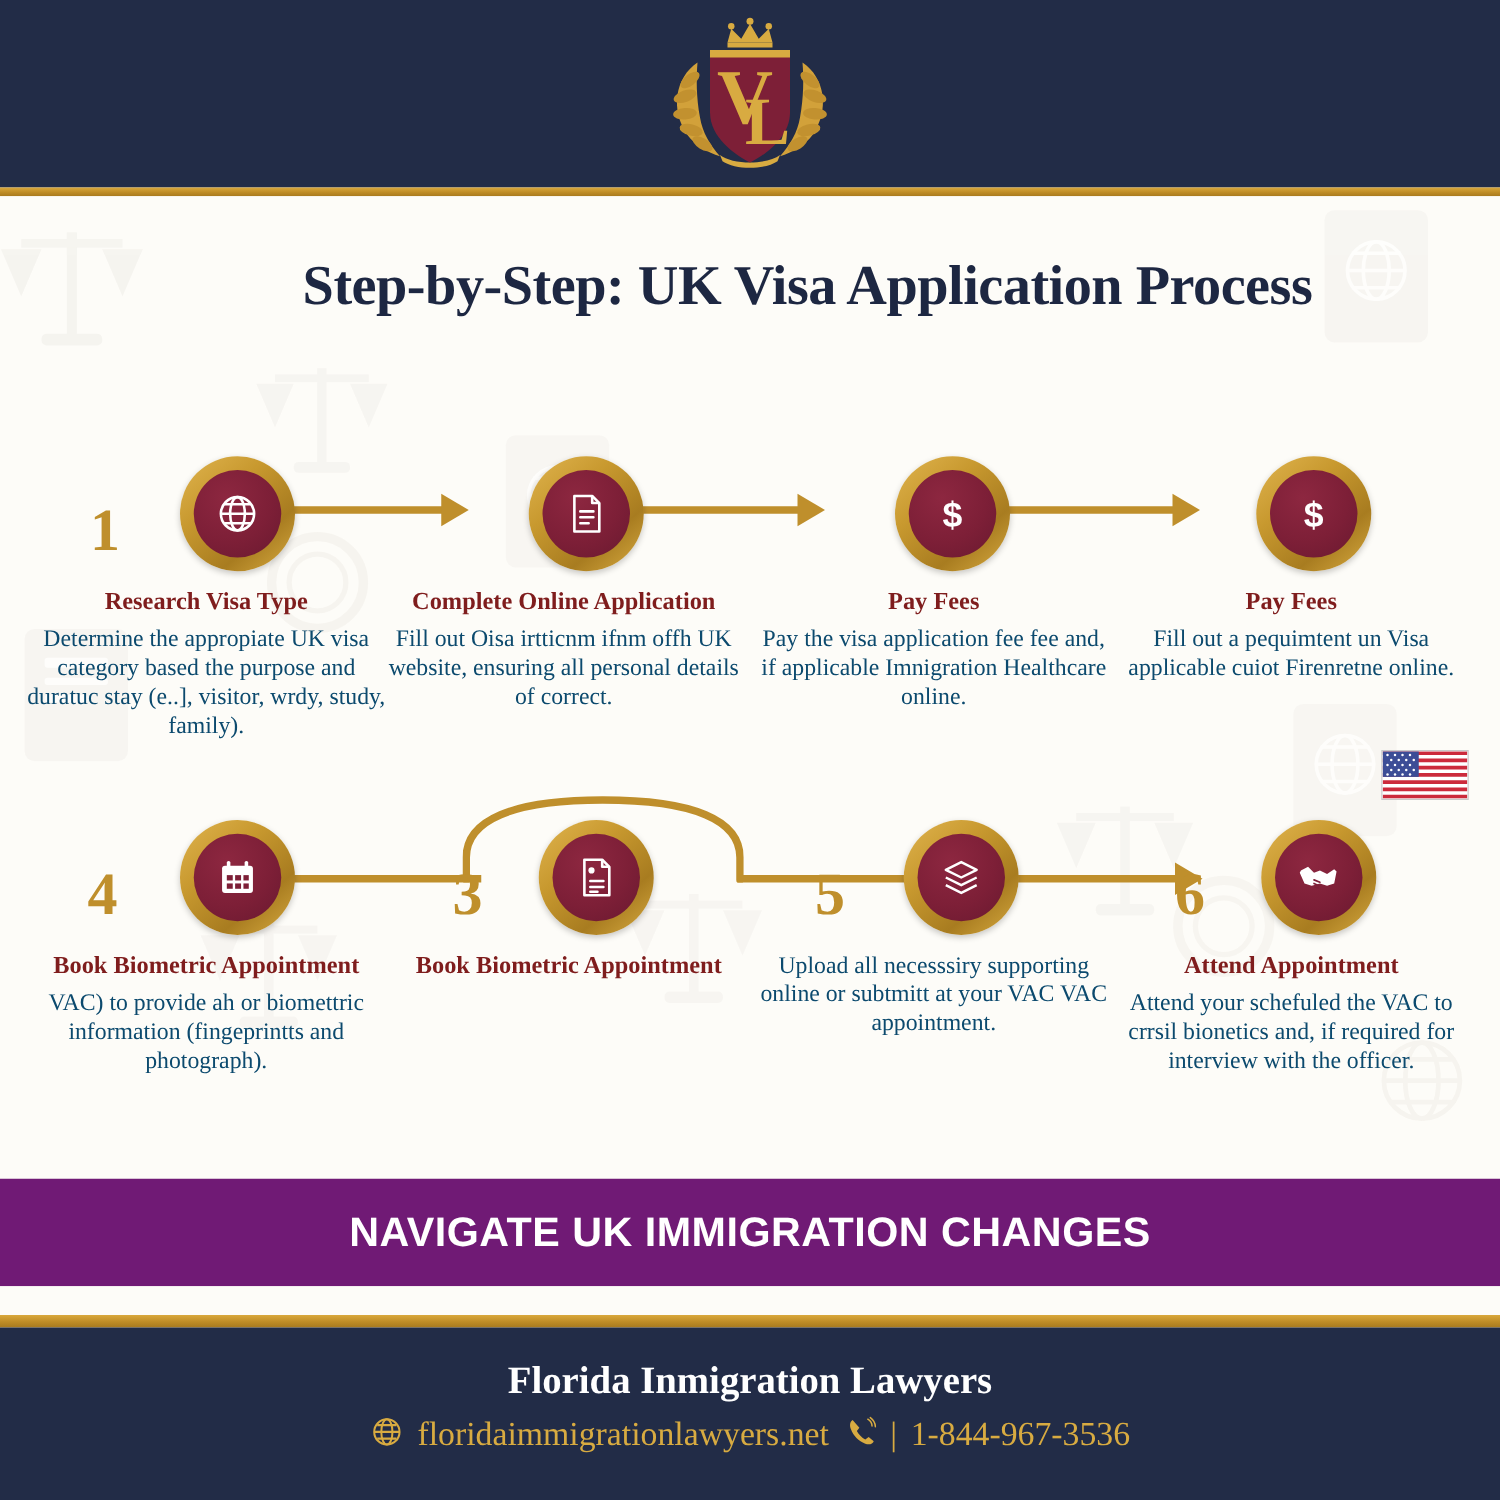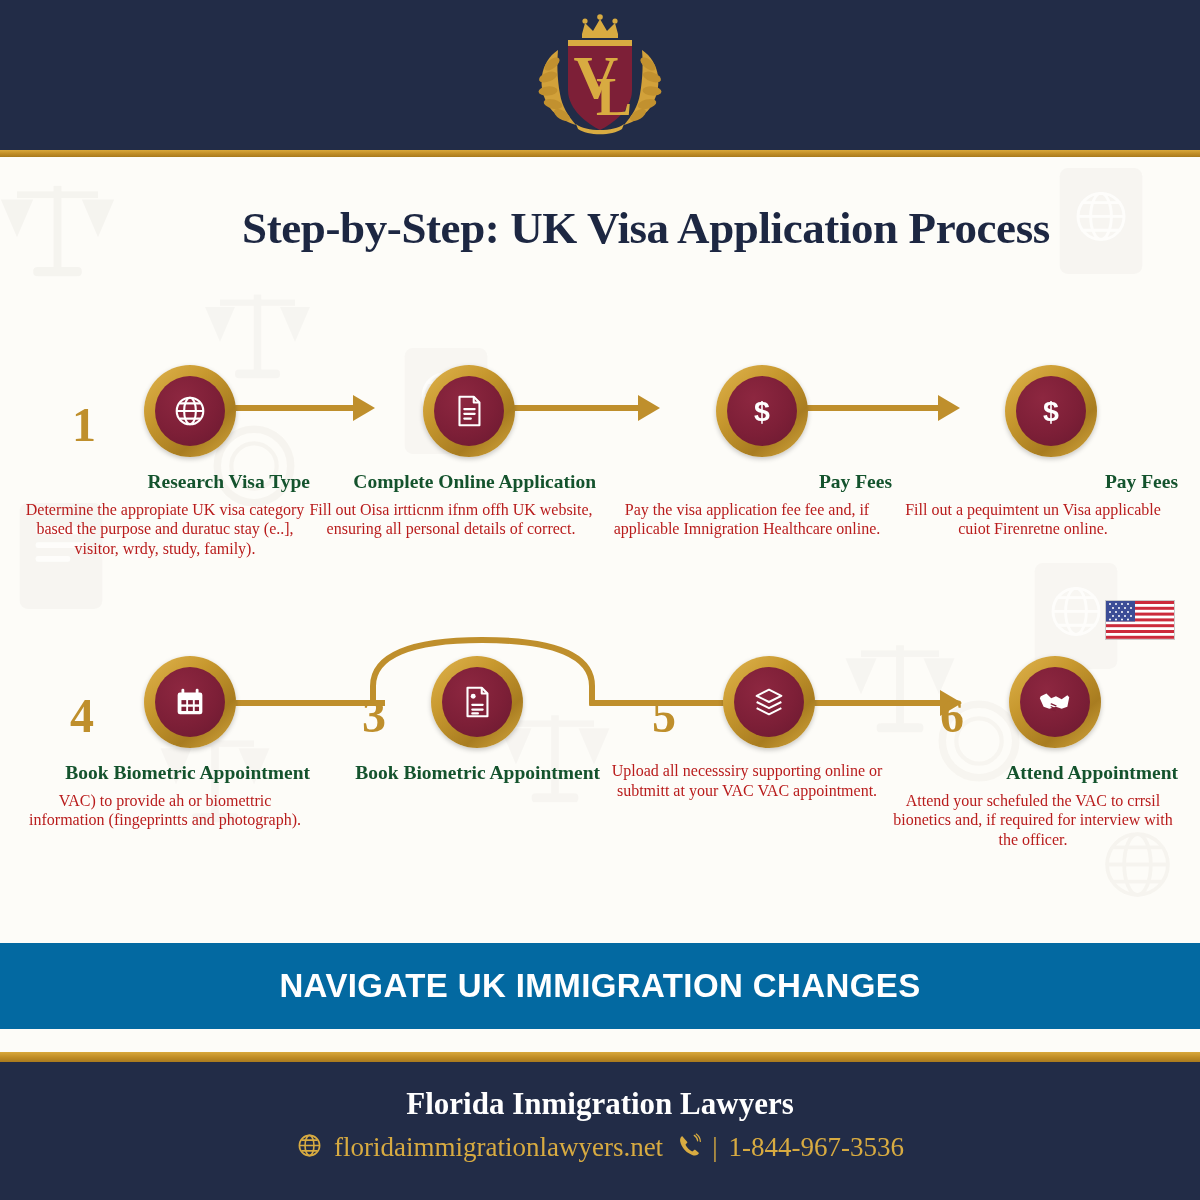--- a/index.html
+++ b/index.html
@@ -57,41 +57,41 @@
     background:radial-gradient(circle at 38% 32%,#8d2740 0%,#7d1f37 55%,#6a1930 100%);
     display:flex;align-items:center;justify-content:center;
   }
   .badge-inner svg{width:38px;height:38px;}
   .num{
     position:absolute;top:36px;
     font-size:48px;font-weight:bold;color:#bf8f2c;
     font-family:"Liberation Serif",serif;line-height:1;
   }
   .step-title{
-    margin-top:8px;font-size:19.5px;font-weight:bold;color:#14532d;line-height:1.12;text-align:right;
+    margin-top:8px;font-size:19.5px;font-weight:bold;color:#7f1d1d;line-height:1.12;
   }
   .step-desc{
-    margin-top:7px;font-size:16px;color:#b91c1c;line-height:1.22;
+    margin-top:7px;font-size:19px;color:#0c4a6e;line-height:1.22;
   }
 
   
   .conn{position:absolute;height:6px;background:#bf8f2c;}
   .arrowhead{position:absolute;width:0;height:0;
     border-top:13px solid transparent;border-bottom:13px solid transparent;
     border-left:22px solid #bf8f2c;}
   .arc{position:absolute;}
 
   
   .flag{position:absolute;left:1105px;top:600px;width:68px;height:38px;
     border:1px solid #c9c9c9;background:#fff;overflow:hidden;}
 
   
   .banner{
     position:absolute;left:0;top:943px;width:1200px;height:86px;
-    background:#0369a1;display:flex;align-items:center;justify-content:center;
+    background:#701a75;display:flex;align-items:center;justify-content:center;
   }
   .banner-text{
     color:#fff;font-family:"Liberation Sans",sans-serif;
     font-size:33px;font-weight:bold;letter-spacing:.4px;
   }
   .gap{position:absolute;left:0;top:1029px;width:1200px;height:23px;background:#fdfcf8;}
   .gold-rule{
     position:absolute;left:0;top:1052px;width:1200px;height:10px;
     background:linear-gradient(180deg,#d9a83c 0%,#bf8c26 55%,#a87a1e 100%);
   }

